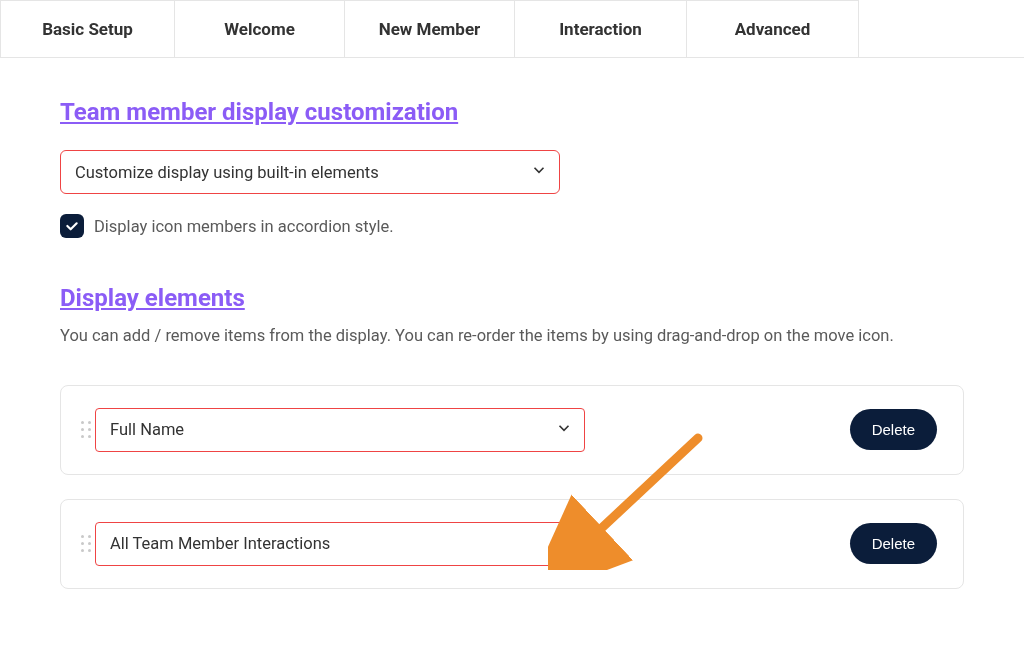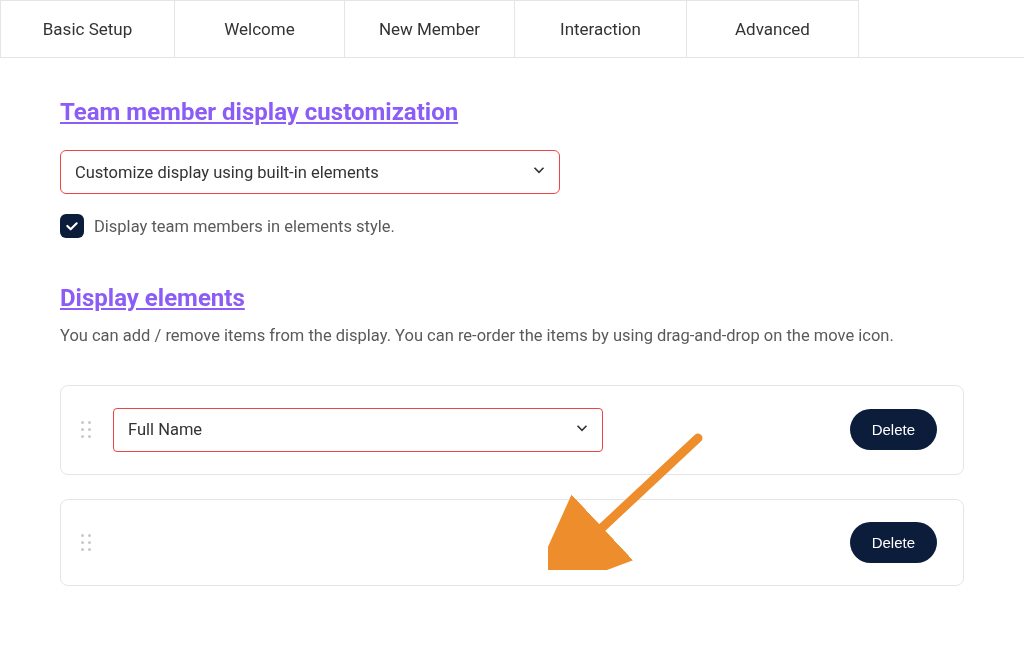--- a/index.html
+++ b/index.html
@@ -11,21 +11,21 @@
     }
     .tabs {
       display: flex;
       border-bottom: 1px solid #e5e5e5;
     }
     .tab {
       flex: none;
       padding: 18px 0;
       text-align: center;
       font-size: 17px;
-      font-weight: 400;
+      font-weight: 700;
       color: #333;
       border: 1px solid #e5e5e5;
       border-bottom: none;
       background: #fff;
       cursor: pointer;
       position: relative;
     }
     .tab:not(:first-child) { border-left: none; }
     .tab.active::after {
       content: "";
@@ -96,21 +96,21 @@
       color: #5a5a5a;
       line-height: 1.5;
       margin-bottom: 36px;
     }
     .element-card {
       border: 1px solid #e5e5e5;
       border-radius: 8px;
       padding: 22px 26px 22px 20px;
       display: flex;
       align-items: center;
-      gap: 18px;
+      gap: 0;
       margin-bottom: 24px;
     }
     .drag-handle {
       width: 14px;
       display: grid;
       grid-template-columns: repeat(2, 3px);
       grid-template-rows: repeat(3, 3px);
       gap: 4px;
       cursor: grab;
     }
@@ -169,21 +169,21 @@
         </svg>
     </span>
   </div>
 
   <div class="checkbox-row">
     <div class="checkbox">
       <svg viewBox="0 0 24 24" fill="none" stroke="#fff" stroke-width="3.2" stroke-linecap="round" stroke-linejoin="round">
           <polyline points="5 12 10 17 19 8"></polyline>
         </svg>
     </div>
-    <span class="checkbox-label">Display team members in elements style.</span>
+    <span class="checkbox-label">Display icon members in accordion style.</span>
   </div>
 
   <h2 class="section-title elements">Display elements</h2>
   <p class="desc">You can add / remove items from the display. You can re-order the items by using drag-and-drop on the move icon.</p>
 
   <div id="elements-list">
       <div class="element-card">
         <div class="drag-handle">
           <div class="dot"></div>
           <div class="dot"></div>
@@ -204,20 +204,28 @@
         <button class="delete-btn">Delete</button>
       </div>
       <div class="element-card">
         <div class="drag-handle">
           <div class="dot"></div>
           <div class="dot"></div>
           <div class="dot"></div>
           <div class="dot"></div>
           <div class="dot"></div>
           <div class="dot"></div>
+        </div>
+        <div class="select-wrap element-select">
+          <div class="select-box">
+            <span>All Team Member Interactions</span>
+          </div>
+          <span class="chevron"><svg viewBox="0 0 24 24" fill="none" stroke="#333" stroke-width="2.2">
+              <polyline points="6 9 12 15 18 9"></polyline>
+            </svg></span>
         </div>
         <div class="spacer"></div>
         <button class="delete-btn">Delete</button>
       </div>
     </div>
 
   
   <svg class="arrow-anno" style="left:548px; top:372px; width:160px; height:140px;" viewBox="0 0 160 140">
     <defs>
       <marker id="arrowhead" markerWidth="12" markerHeight="12" refX="4" refY="5" orient="auto">

